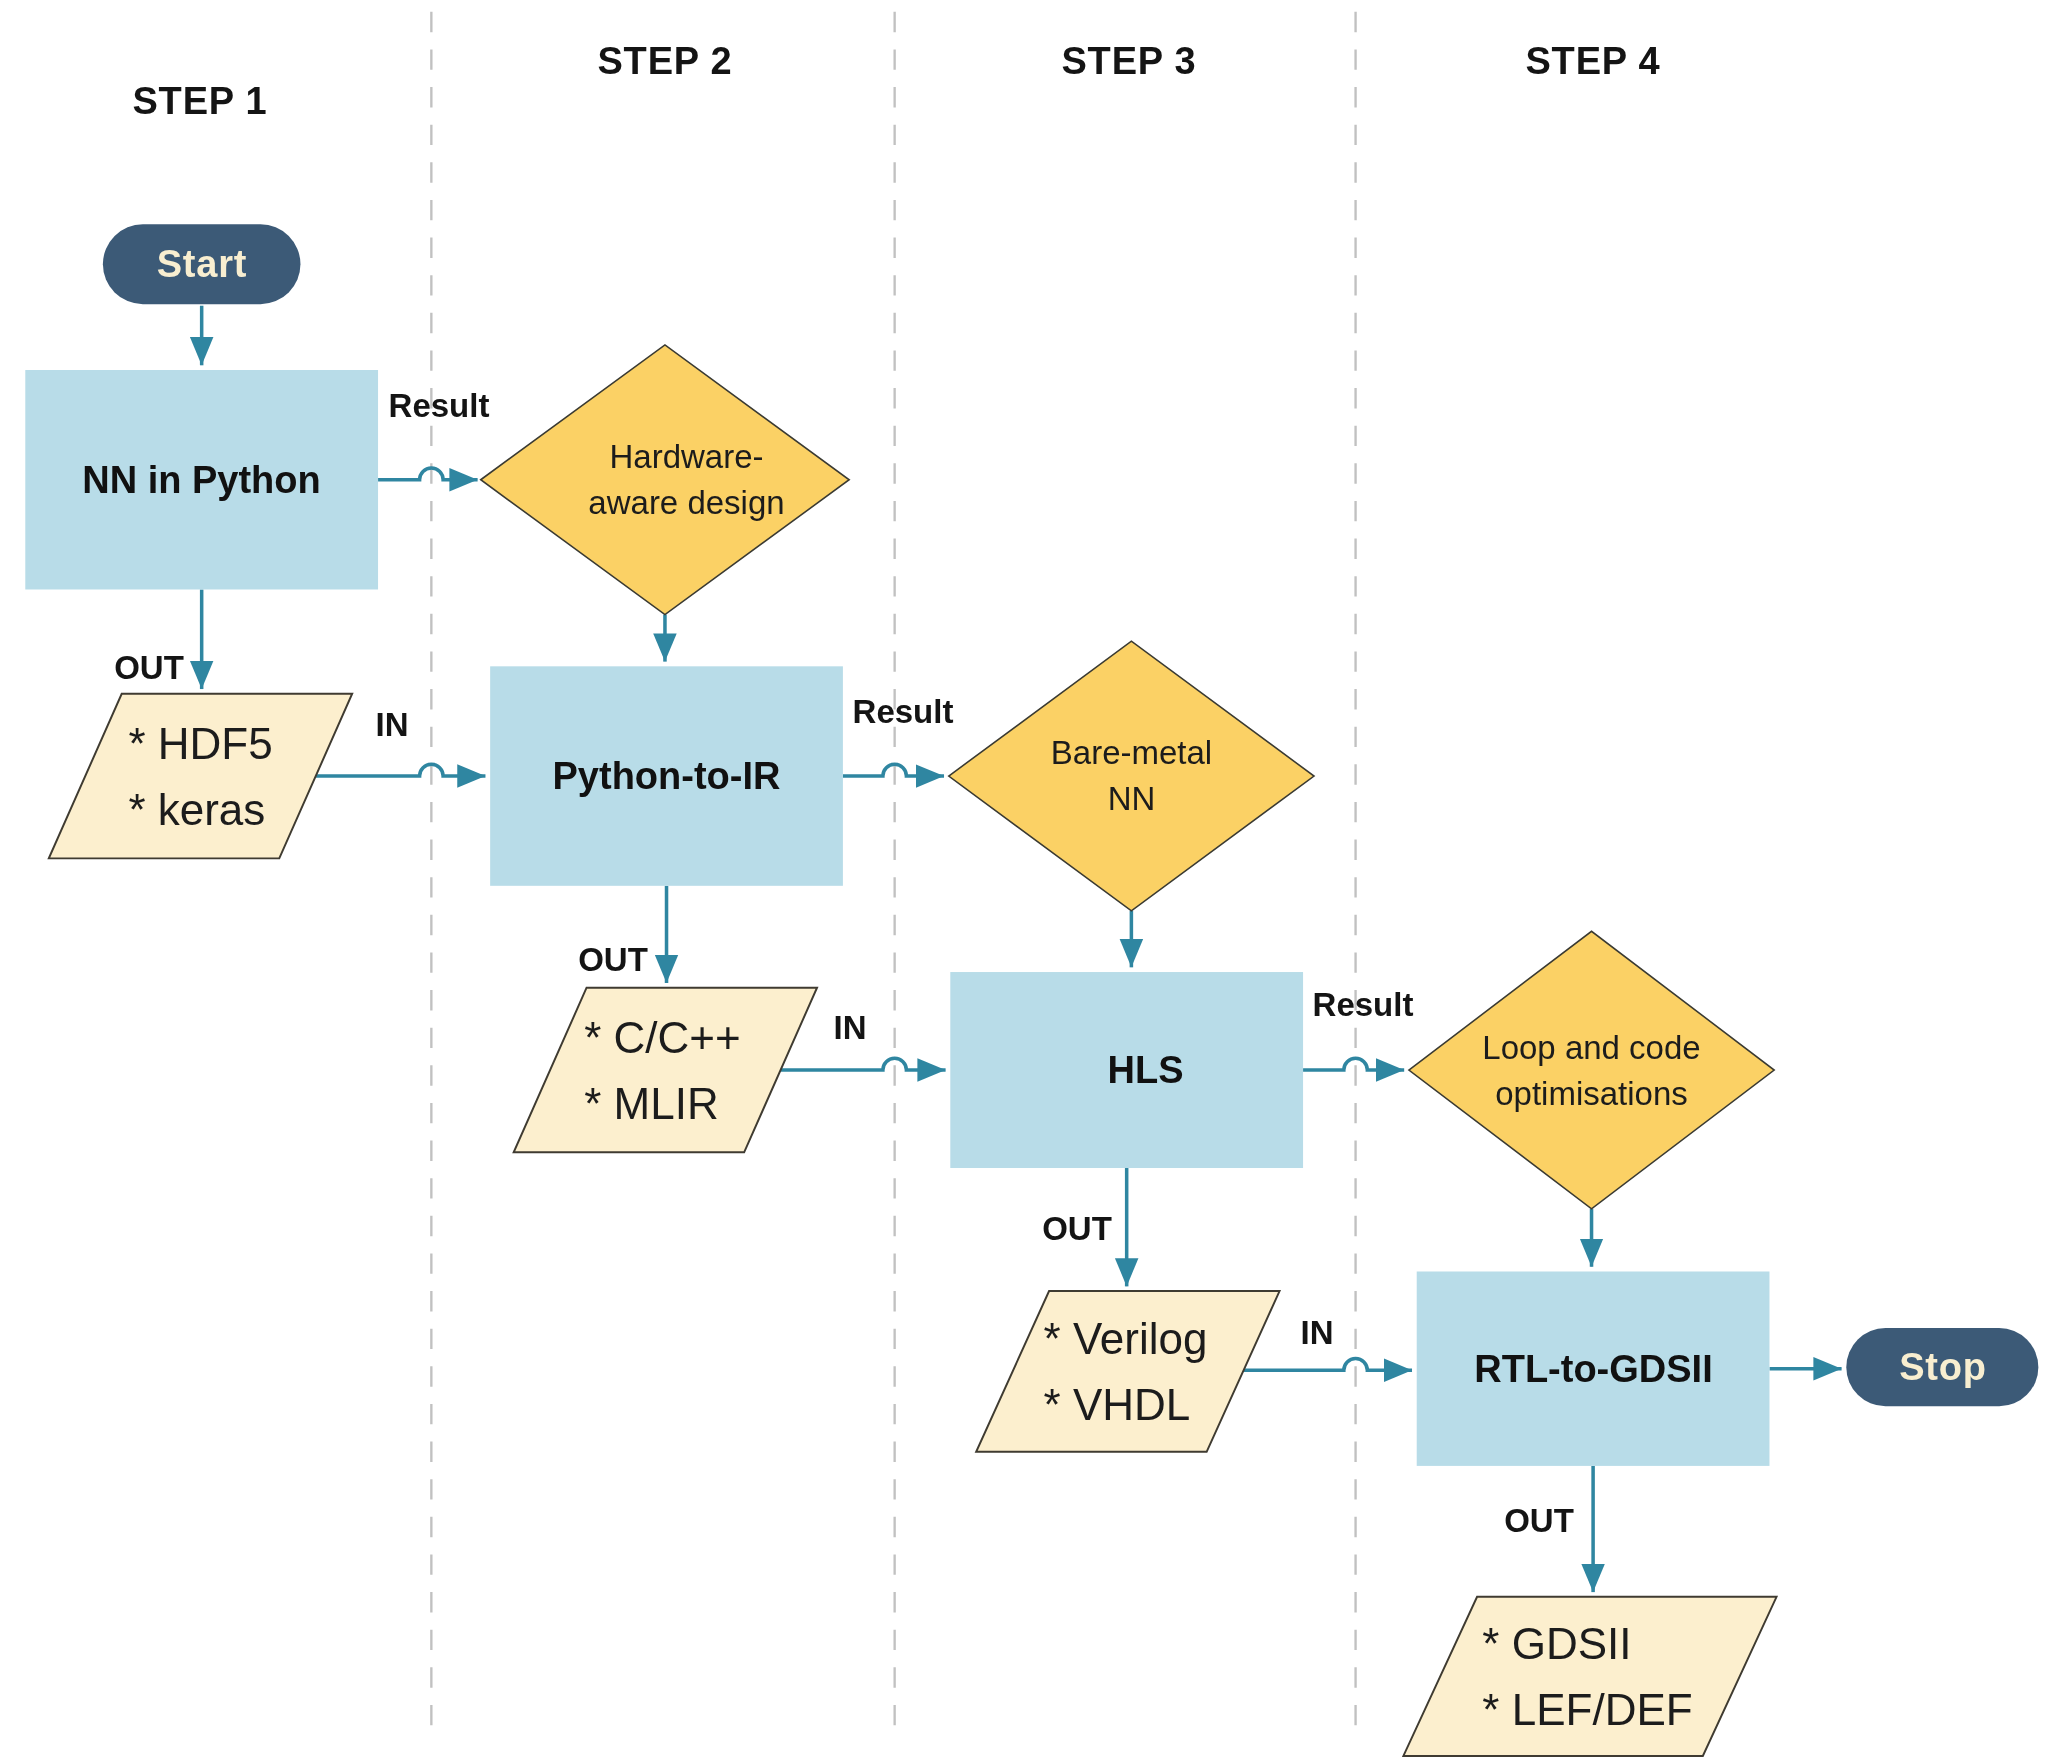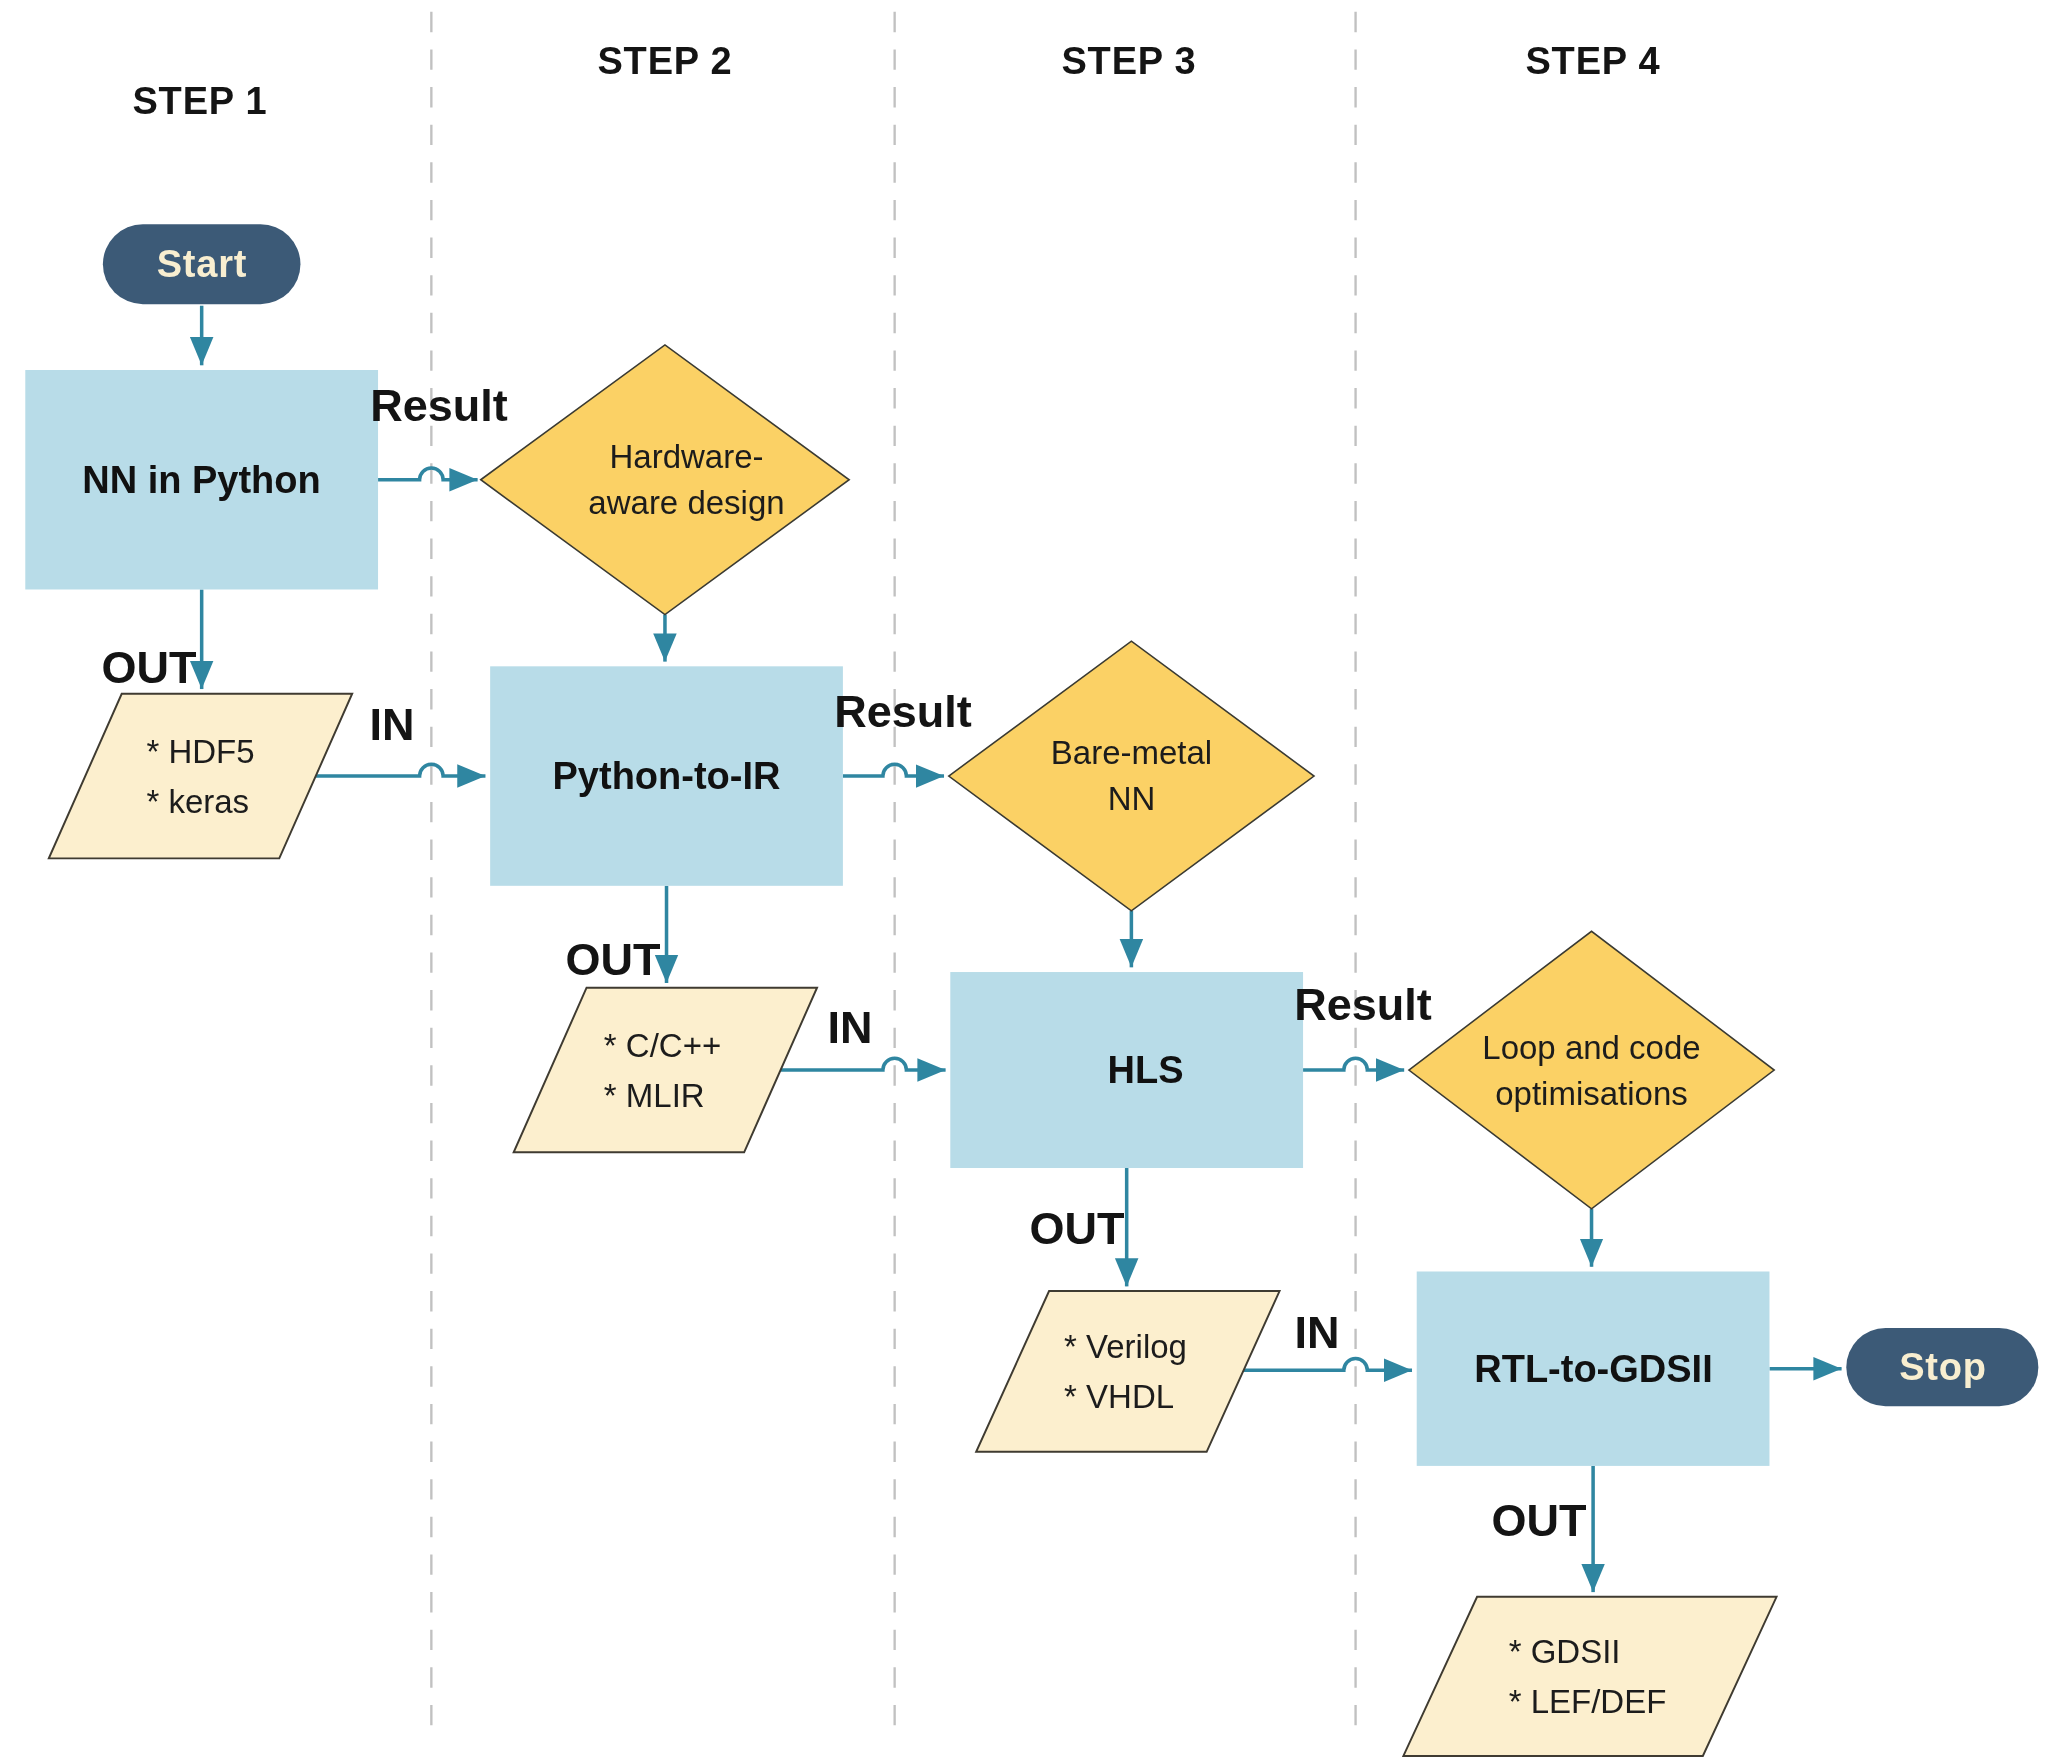--- a/index.html
+++ b/index.html
@@ -20,22 +20,22 @@
   .terminator{fill:var(--terminator-fill);stroke:none;}
   .decision{fill:var(--decision-fill);stroke:var(--decision-border);stroke-width:2;}
   .data-shape{fill:var(--data-fill);stroke:var(--data-border);stroke-width:2.5;}
   .step-header{position:absolute;transform:translate(-50%,-50%);font-size:38px;
                font-weight:bold;color:var(--label-text);letter-spacing:0.8px;white-space:nowrap;}
   .node-label{position:absolute;display:flex;align-items:center;justify-content:center;
               text-align:center;white-space:pre-line;}
   .process-label{font-size:38px;font-weight:bold;color:#111;}
   .decision-label{font-size:33px;color:#1c1c1c;line-height:1.4;}
   .terminator-label{font-size:38px;font-weight:bold;color:var(--terminator-text);letter-spacing:0.8px;}
-  .data-text{white-space:pre-line;text-align:left;font-size:33px;color:#1c1c1c;line-height:1.5;}
-  .edge-label{position:absolute;transform:translate(-50%,-50%);font-size:45px;
+  .data-text{white-space:pre-line;text-align:left;font-size:44px;color:#1c1c1c;line-height:1.5;}
+  .edge-label{position:absolute;transform:translate(-50%,-50%);font-size:33px;
               font-weight:bold;color:var(--label-text);white-space:nowrap;}
 </style>
 </head>
 <body>
 
 <div class="canvas">
 
   <svg class="layer" viewBox="0 0 2635 2249">
     <defs>
       <marker id="arrow" markerUnits="userSpaceOnUse" markerWidth="40" markerHeight="34" refX="36" refY="17" orient="auto">

